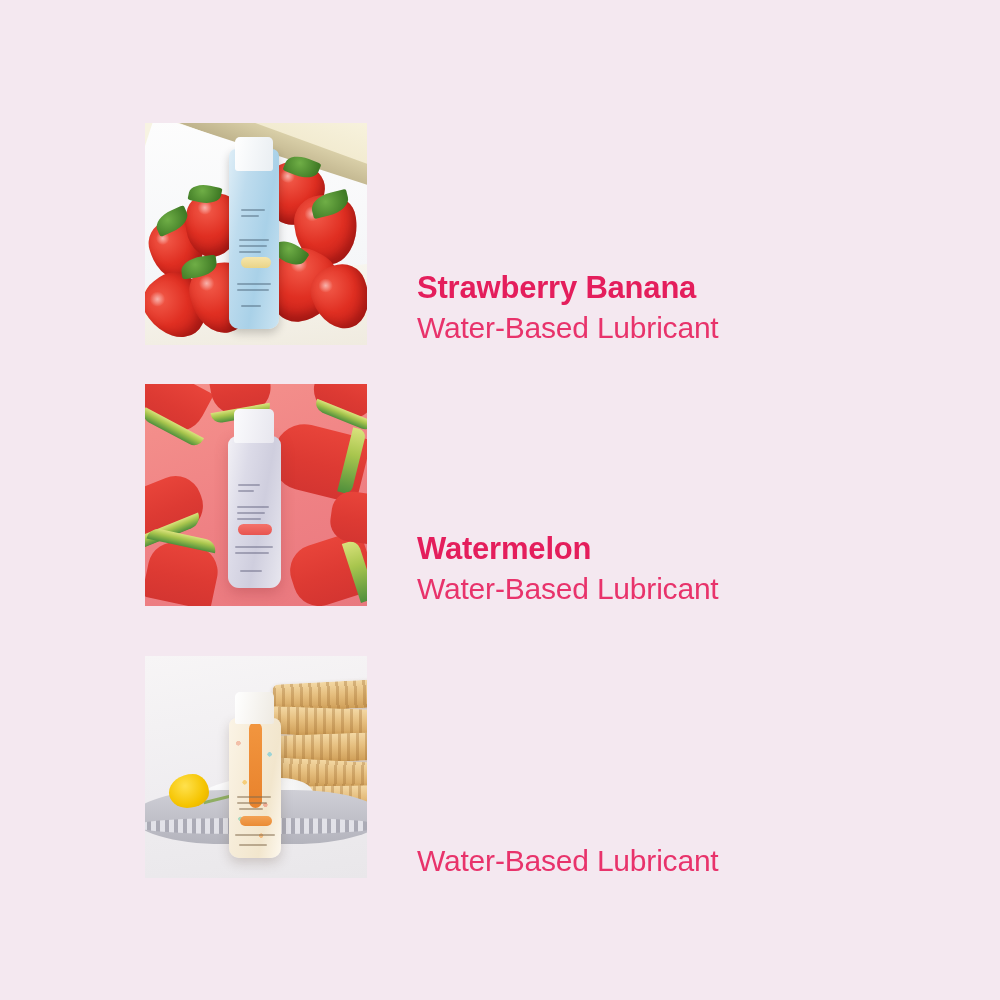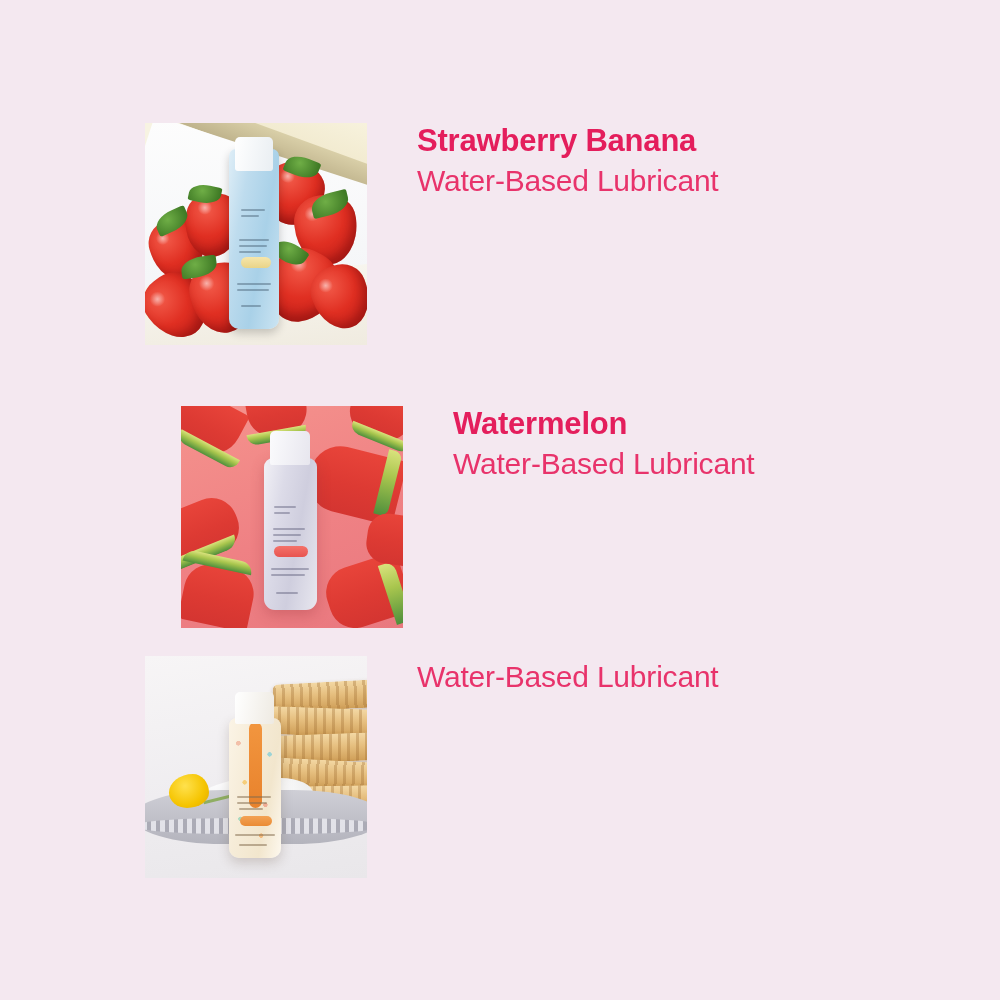--- a/index.html
+++ b/index.html
@@ -20,24 +20,24 @@
     height: 1000px;
     background: #f4e8f0;
   }
 
   .product-row {
     position: absolute;
     left: 145px;
     width: 760px;
     height: 222px;
     display: flex;
-    align-items: flex-start;
+    align-items: flex-end;
   }
   .row-1 { top: 123px; }
-  .row-2 { top: 406px; margin-left: 36px; }
+  .row-2 { top: 384px; }
   .row-3 { top: 656px; }
 
   .photo {
     position: relative;
     width: 222px;
     height: 222px;
     flex: 0 0 222px;
     overflow: hidden;
   }
 

